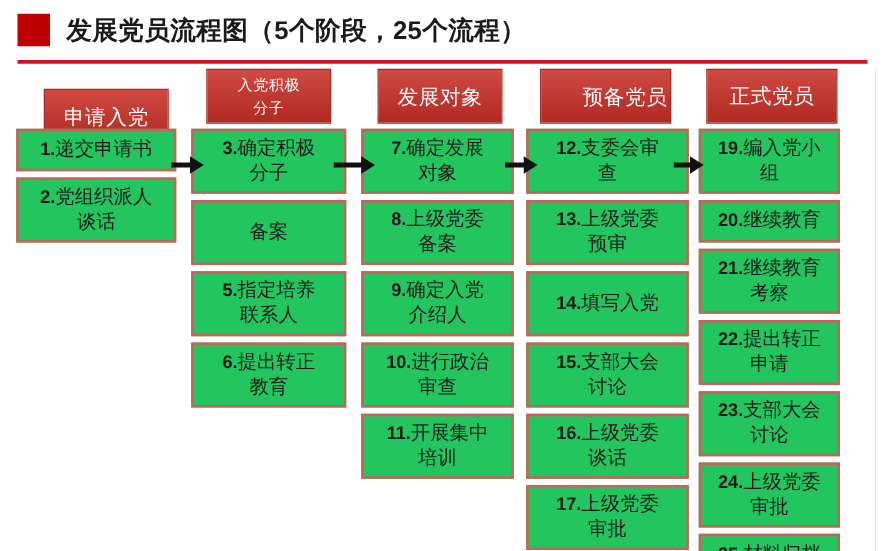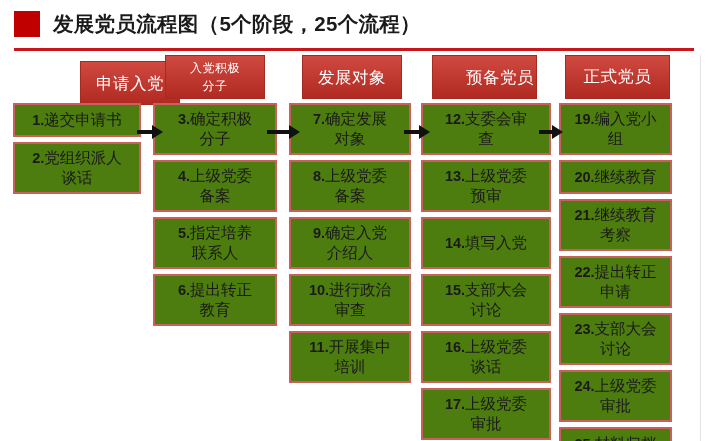--- a/index.html
+++ b/index.html
@@ -119,21 +119,21 @@
 
   
   .steps {
     position: absolute;
     top: 48px;
     width: 100%;
   }
   .step {
     box-sizing: border-box;
     border: 2px solid #c9605c;
-    background: #4d7c0f;
+    background: #22c55e;
     color: #1a1a1a;
     text-align: center;
     font-size: 15.5px;
     line-height: 20px;
     margin-bottom: 5px;
     padding: 3px 2px 4px 2px;
     display: flex;
     align-items: center;
     justify-content: center;
   }
@@ -154,21 +154,21 @@
 <div class="title-bar">
   <div class="title-marker"></div>
   <div class="title-text">发展党员流程图（5个阶段，25个流程）</div>
 </div>
 <div class="title-rule"></div>
 
 <div class="board">
   <div class="edge-line"></div>
   <div id="columns-host">
       <div class="column" style="left: 13px; width: 128px;">
-        <div class="stage-head" style="position: absolute; left: 22px; width: 100px; top: 6px; margin-left: 45px;">
+        <div class="stage-head" style="position: absolute; left: 22px; width: 100px; top: 16px;">
           <div>
             <div>申请入党</div>
           </div>
         </div>
         <div class="steps">
           <div class="step h1">
             <div>
               <div><span class="num">1.</span><span class="txt">递交申请书</span></div>
             </div>
           </div>
@@ -189,21 +189,20 @@
         </div>
         <div class="steps">
           <div class="step h2">
             <div>
               <div><span class="num">3.</span><span class="txt">确定积极</span></div>
               <div><span class="txt">分子</span></div>
             </div>
           </div>
           <div class="step h2">
             <div>
-              <div><span class="num">4.</span><span class="txt">上级党委</span></div>
               <div><span class="txt">备案</span></div>
             </div>
           </div>
           <div class="step h2">
             <div>
               <div><span class="num">5.</span><span class="txt">指定培养</span></div>
               <div><span class="txt">联系人</span></div>
             </div>
           </div>
           <div class="step h2">

